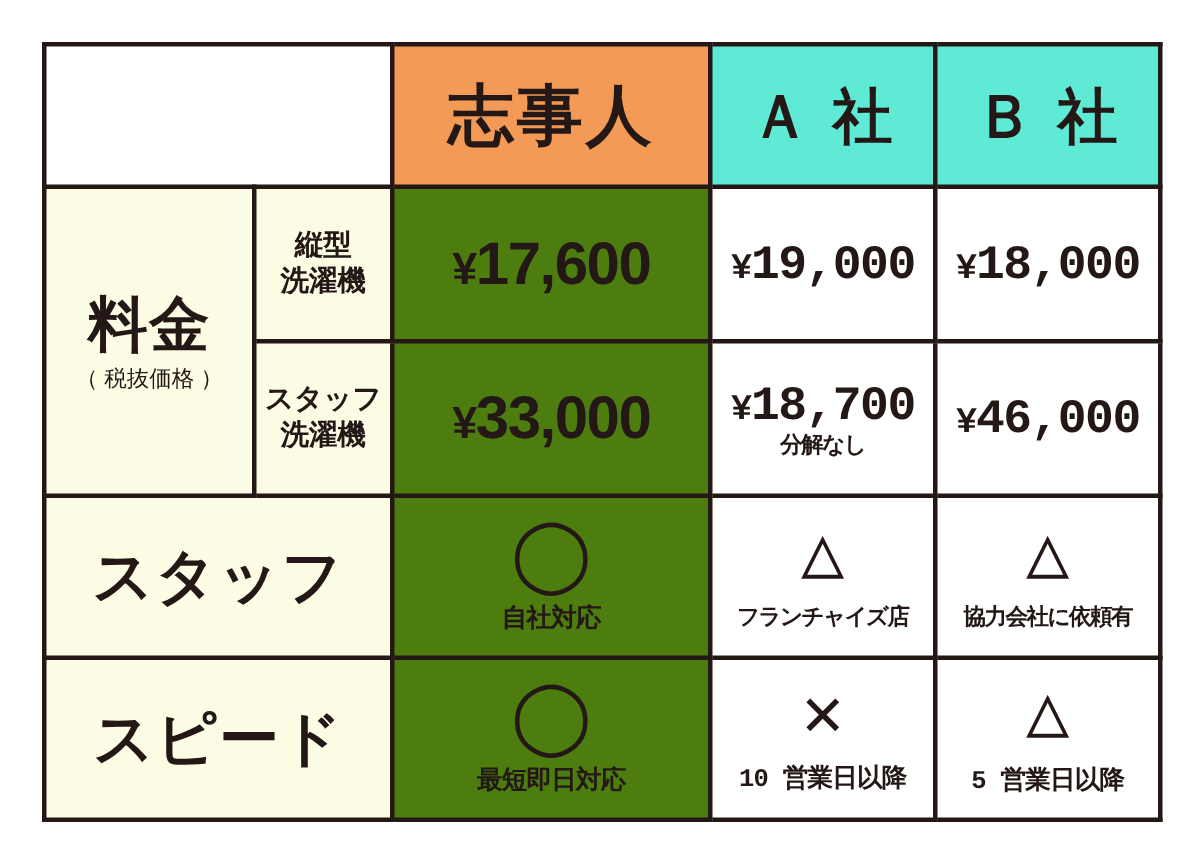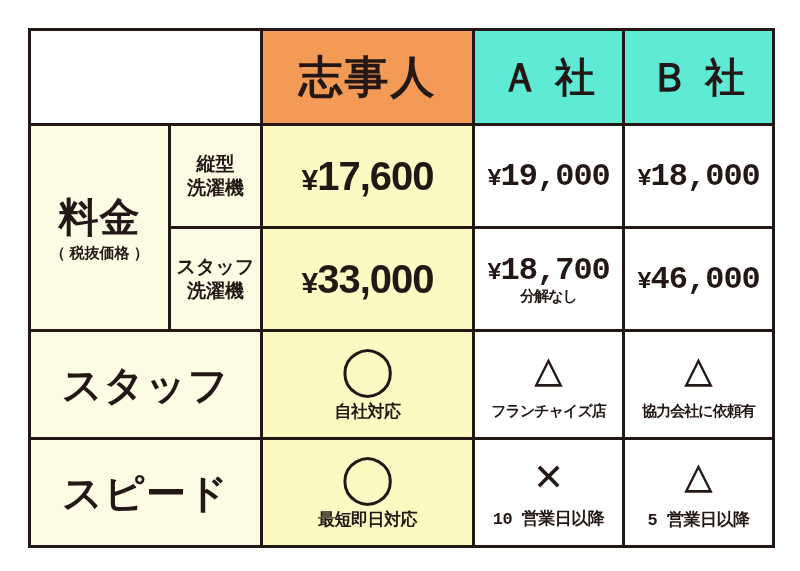--- a/index.html
+++ b/index.html
@@ -62,34 +62,34 @@
   .label-big {
     background: #fcfbe3;
     font-size: 40px;
     font-weight: bold;
     letter-spacing: 1px;
     line-height: 1.15;
   }
   .label-sub {
     display: block;
     font-size: 15px;
-    font-weight: bold;
+    font-weight: normal;
     letter-spacing: 0px;
     margin-top: 4px;
   }
   .label-small {
     background: #fcfbe3;
     font-size: 19px;
     font-weight: bold;
     line-height: 1.25;
   }
 
   
   .own-cell {
-    background: #fef9c3;
+    background: #4d7c0f;
   }
   .plain-cell {
     background: #ffffff;
     font-family: Liberation Mono, monospace;
   }
   .price-own {
     font-size: 40px;
     font-weight: bold;
     letter-spacing: -1px;
   }

